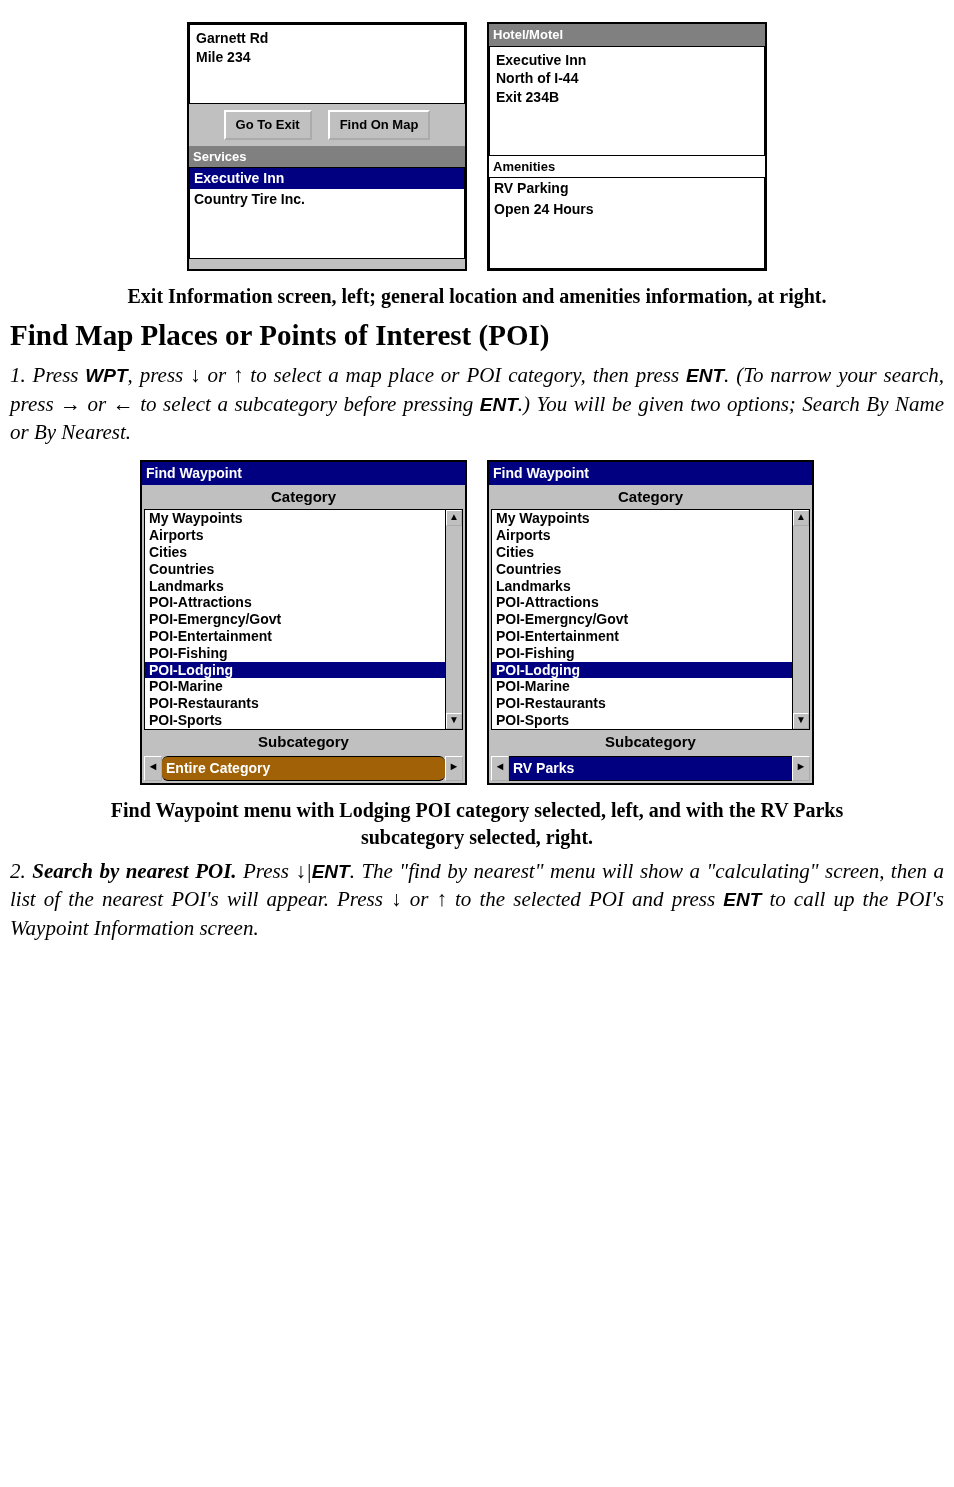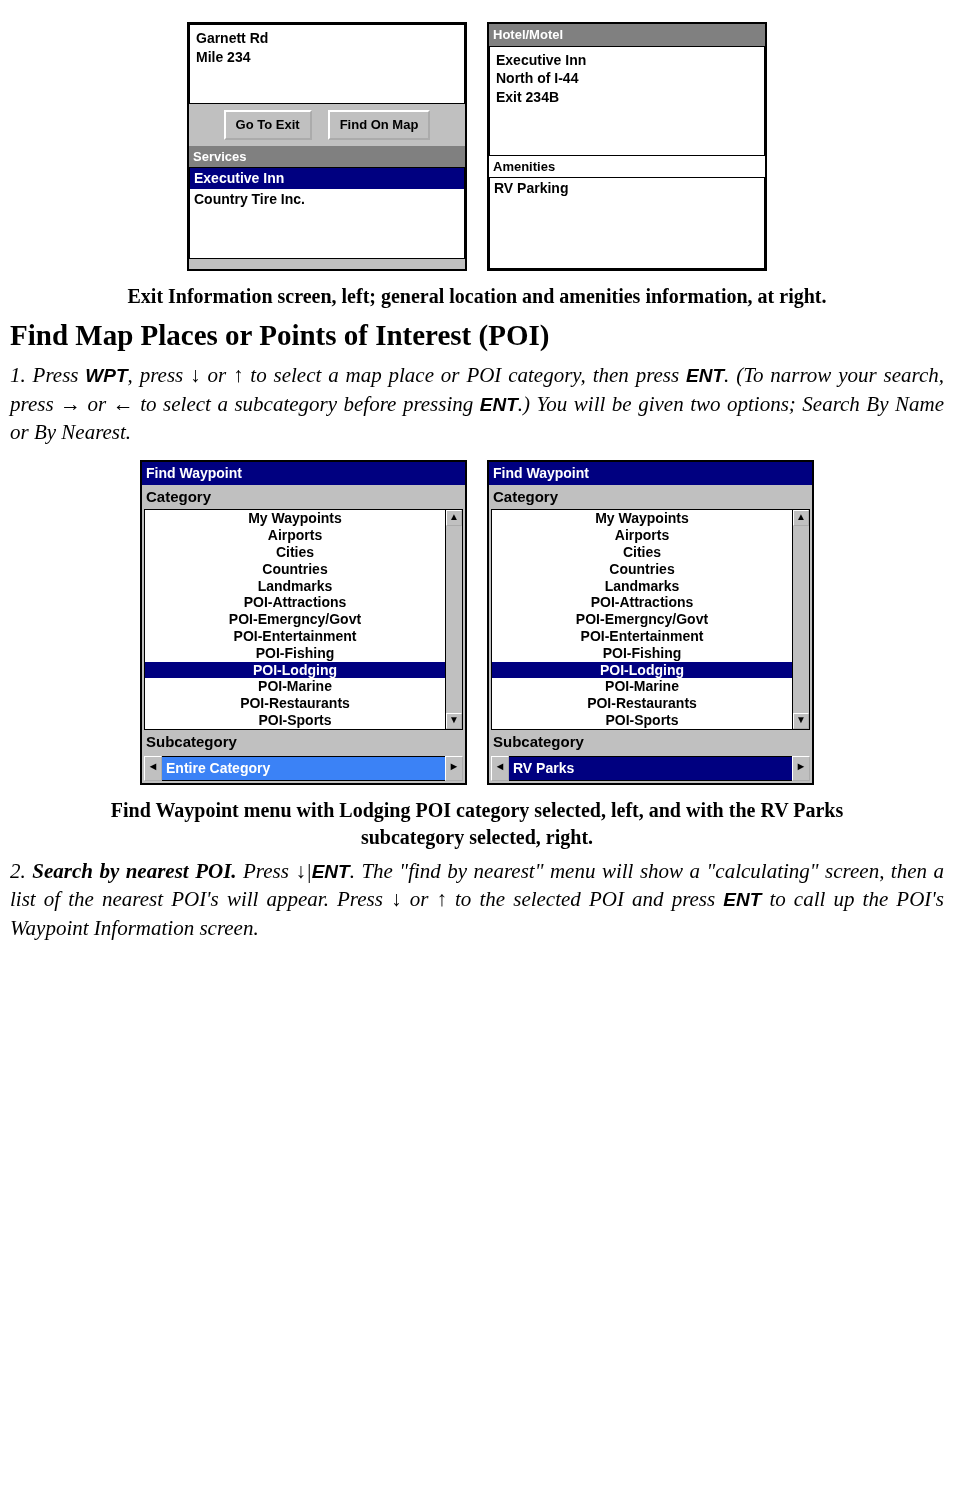--- a/index.html
+++ b/index.html
@@ -114,37 +114,37 @@
   .fw-title {
     background: #000080;
     color: #fff;
     font-weight: bold;
     padding: 2px 4px;
   }
   .fw-label {
     background: #c0c0c0;
     color: #000;
     font-weight: bold;
-    padding: 2px 4px;
+    padding: 2px 20px;
     font-size: 15px;
+    text-align: center;
   }
   .fw-list {
     display: flex;
     border: 1px solid #000;
     margin: 0 2px;
   }
   .fw-list-items {
     flex: 1;
     background: #fff;
     font-weight: bold;
   }
   .fw-list-items .row {
     padding: 0 4px;
     line-height: 1.2;
-    text-align: center;
   }
   .fw-list-items .row.sel {
     background: #000080;
     color: #fff;
   }
   .fw-scroll {
     width: 16px;
     background: #c0c0c0;
     border-left: 1px solid #000;
     display: flex;
@@ -177,21 +177,22 @@
   .fw-sub .val {
     flex: 1;
     background: #000080;
     color: #fff;
     font-weight: bold;
     padding: 2px 4px;
     border-top: 1px solid #000;
     border-bottom: 1px solid #000;
   }
   .fw-sub .val.gray {
-    background: #3b82f6;
+    background: #a16207;
+    border-radius: 6px;
   }
 </style>
 </head>
 <body>
 
 <div class="screenshot-row">
 
   <div class="device-screen">
     <div class="info-box">
       <div>Garnett Rd</div>
@@ -211,20 +212,21 @@
   <div class="device-screen">
     <div class="titlebar gray">Hotel/Motel</div>
     <div class="info-box" style="min-height:110px">
       <div>Executive Inn</div>
       <div>North of I-44</div>
       <div>Exit 234B</div>
     </div>
     <div class="section-head" style="background:#ffffff;color:#000;">Amenities</div>
     <div class="list-box">
       <div class="row">RV Parking</div>
+      <div class="row">Open 24 Hours</div>
     </div>
   </div>
 
 </div>
 
 <div class="caption">Exit Information screen, left; general location and amenities information, at right.</div>
 
 <h2>Find Map Places or Points of Interest (POI)</h2>
 
 <p>

